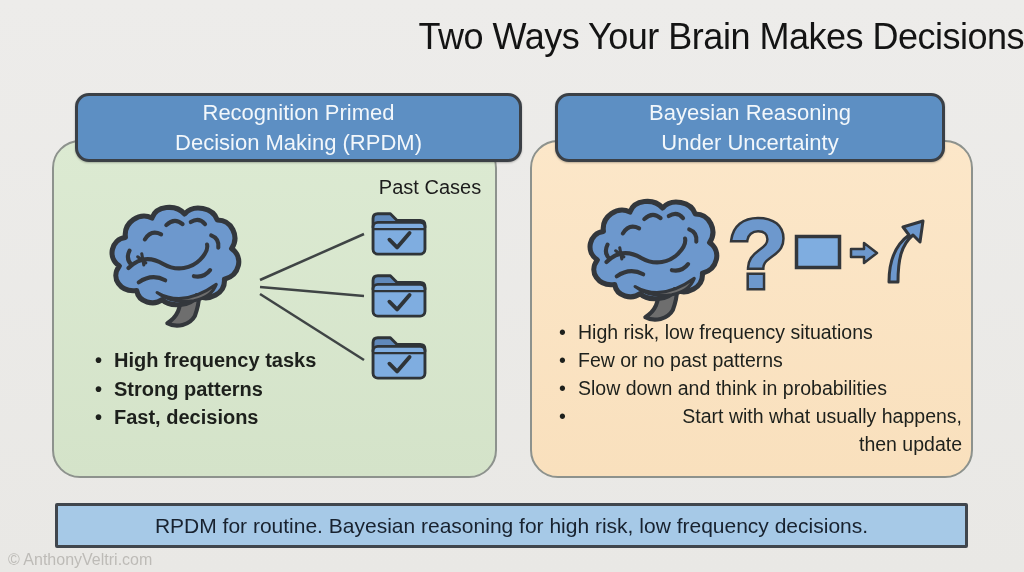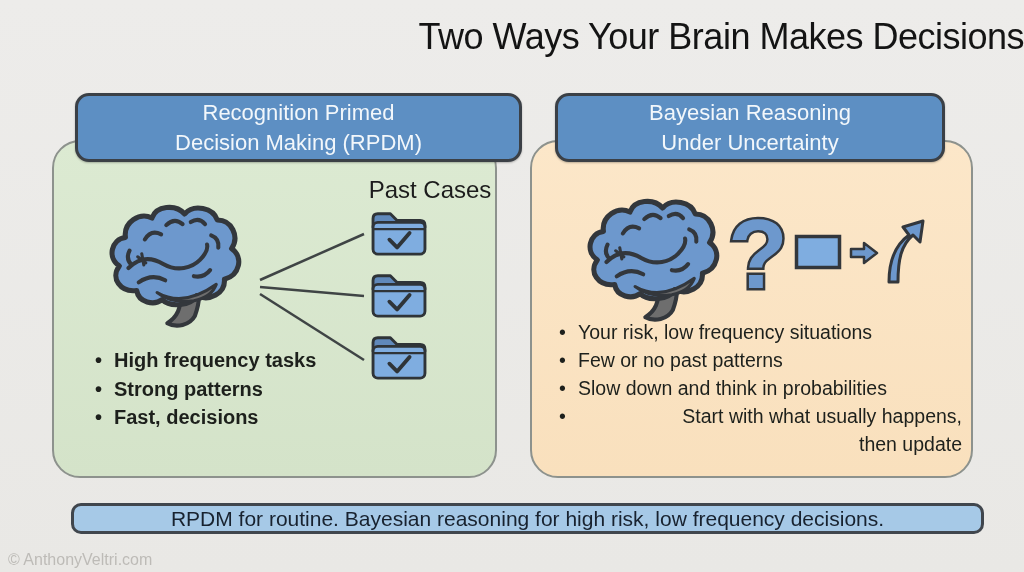--- a/index.html
+++ b/index.html
@@ -59,21 +59,21 @@
   .panel-left {
     left: 52px; width: 445px;
     background: linear-gradient(180deg, #dcead2 0%, #d4e3c9 100%);
   }
   .panel-right {
     left: 530px; width: 443px;
     background: linear-gradient(180deg, #fce7c9 0%, #f9e0bd 100%);
   }
   .abs { position: absolute; }
   .label {
-    font-size: 24px;
+    font-size: 20px;
     font-weight: 500;
     color: #1c1c1c;
     text-align: center;
   }
   ul.bullets {
     list-style: none;
   }
   ul.bullets li {
     position: relative;
     padding-left: 26px;
@@ -83,25 +83,25 @@
     content: "\2022";
     position: absolute;
     left: 7px;
     top: 0;
   }
   .bullets-left  { font-size: 20px;   line-height: 28.5px; }
   .bullets-right { font-size: 19.5px; line-height: 28px; }
   .bullets-right li:last-child { white-space: pre-line; text-align: right; }
   .banner {
     position: absolute;
-    left: 71px; top: 503px;
-    width: 913px; height: 31px;
+    left: 55px; top: 503px;
+    width: 913px; height: 45px;
     background: #a6c9e7;
     border: 3px solid #40464d;
-    border-radius: 10px;
+    border-radius: 2px;
     display: flex;
     align-items: center;
     justify-content: center;
     z-index: 2;
   }
   .banner span {
     font-size: 21px;
     font-weight: 500;
     color: #18222f;
   }
@@ -225,21 +225,21 @@
 
     <svg class="abs" style="left:317px; top:98px;" width="30" height="26" viewBox="0 0 30 26">
       <path d="M2,9 h13 v-6 l13,10 -13,10 v-6 h-13 z" fill="#6d98cd" stroke="#33373c" stroke-width="2.5" stroke-linejoin="round"></path>
     </svg>
 
     <svg class="abs" style="left:350px; top:76px;" width="44" height="66" viewBox="0 0 44 66">
       <path d="M7,64 C7,42 13,27 27,17 L21,9 L41,3 L38,24 L31,17 C19,27 16,42 16,64 Z" fill="#6d98cd" stroke="#33373c" stroke-width="3" stroke-linejoin="round"></path>
     </svg>
 
     <ul class="bullets bullets-right abs" style="left:20px; top:176px; width:410px;">
-      <li>Your risk, low frequency situations</li>
+      <li>High risk, low frequency situations</li>
       <li>Few or no past patterns</li>
       <li>Slow down and think in probabilities</li>
       <li>Start with what usually happens,
 then update</li>
     </ul>
   </div>
 
   <div class="banner">
     <span>RPDM for routine. Bayesian reasoning for high risk, low frequency decisions.</span>
   </div>

